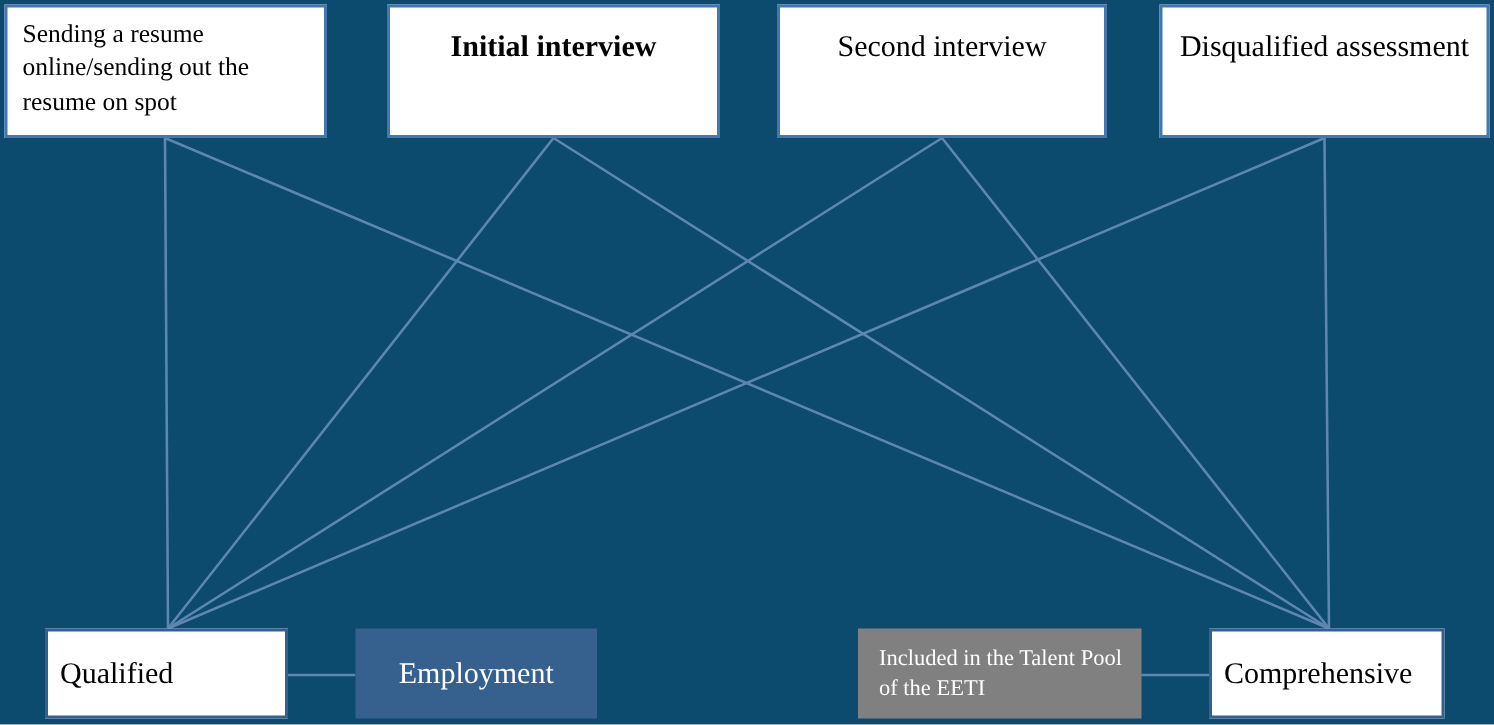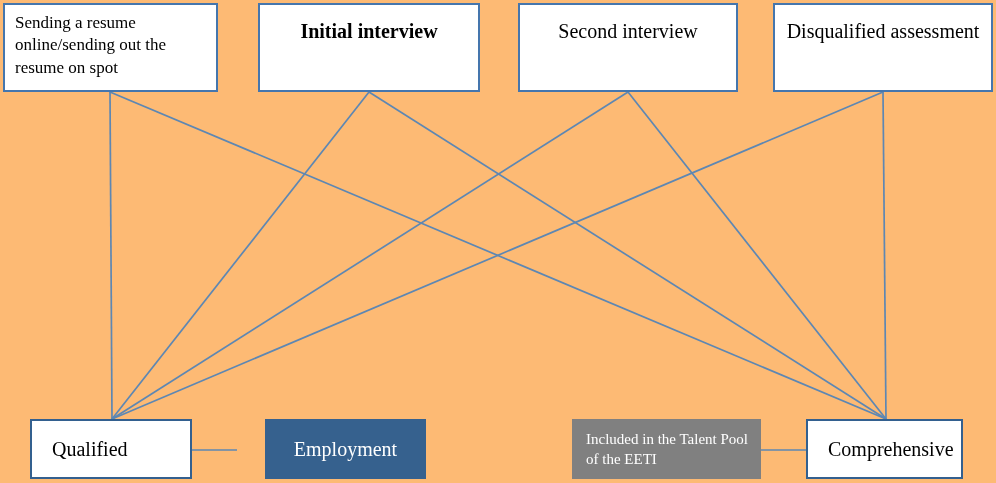--- a/index.html
+++ b/index.html
@@ -4,21 +4,21 @@
 <style>
   html, body {
     margin: 0;
     padding: 0;
     background: #ffffff;
   }
   #canvas {
     position: relative;
     width: 996px;
     height: 483px;
-    background: #fdba74;
+    background: #0c4a6e;
     font-family: "Liberation Serif", "DejaVu Serif", serif;
     color: #000000;
     overflow: hidden;
   }
   #edges-svg {
     position: absolute;
     left: 0;
     top: 0;
     width: 996px;
     height: 483px;
@@ -47,36 +47,35 @@
   }
   .outcome-box {
     border: 2px solid #33608f;
     top: 419px;
     height: 60px;
     display: flex;
     align-items: center;
     font-size: 20px;
   }
   .outcome-box.left-pad {
-    padding-left: 20px;
+    padding-left: 8px;
   }
   .filled-box {
     position: absolute;
     box-sizing: border-box;
     top: 419px;
     height: 60px;
     display: flex;
     align-items: center;
     color: #ffffff;
   }
   #employment-box {
     background: #36618e;
     justify-content: center;
     font-size: 20px;
-    margin-left: 28px;
   }
   #talent-pool-box {
     background: #808080;
     font-size: 15px;
     line-height: 1.35;
     padding-left: 14px;
     padding-right: 10px;
     text-align: left;
   }
   

